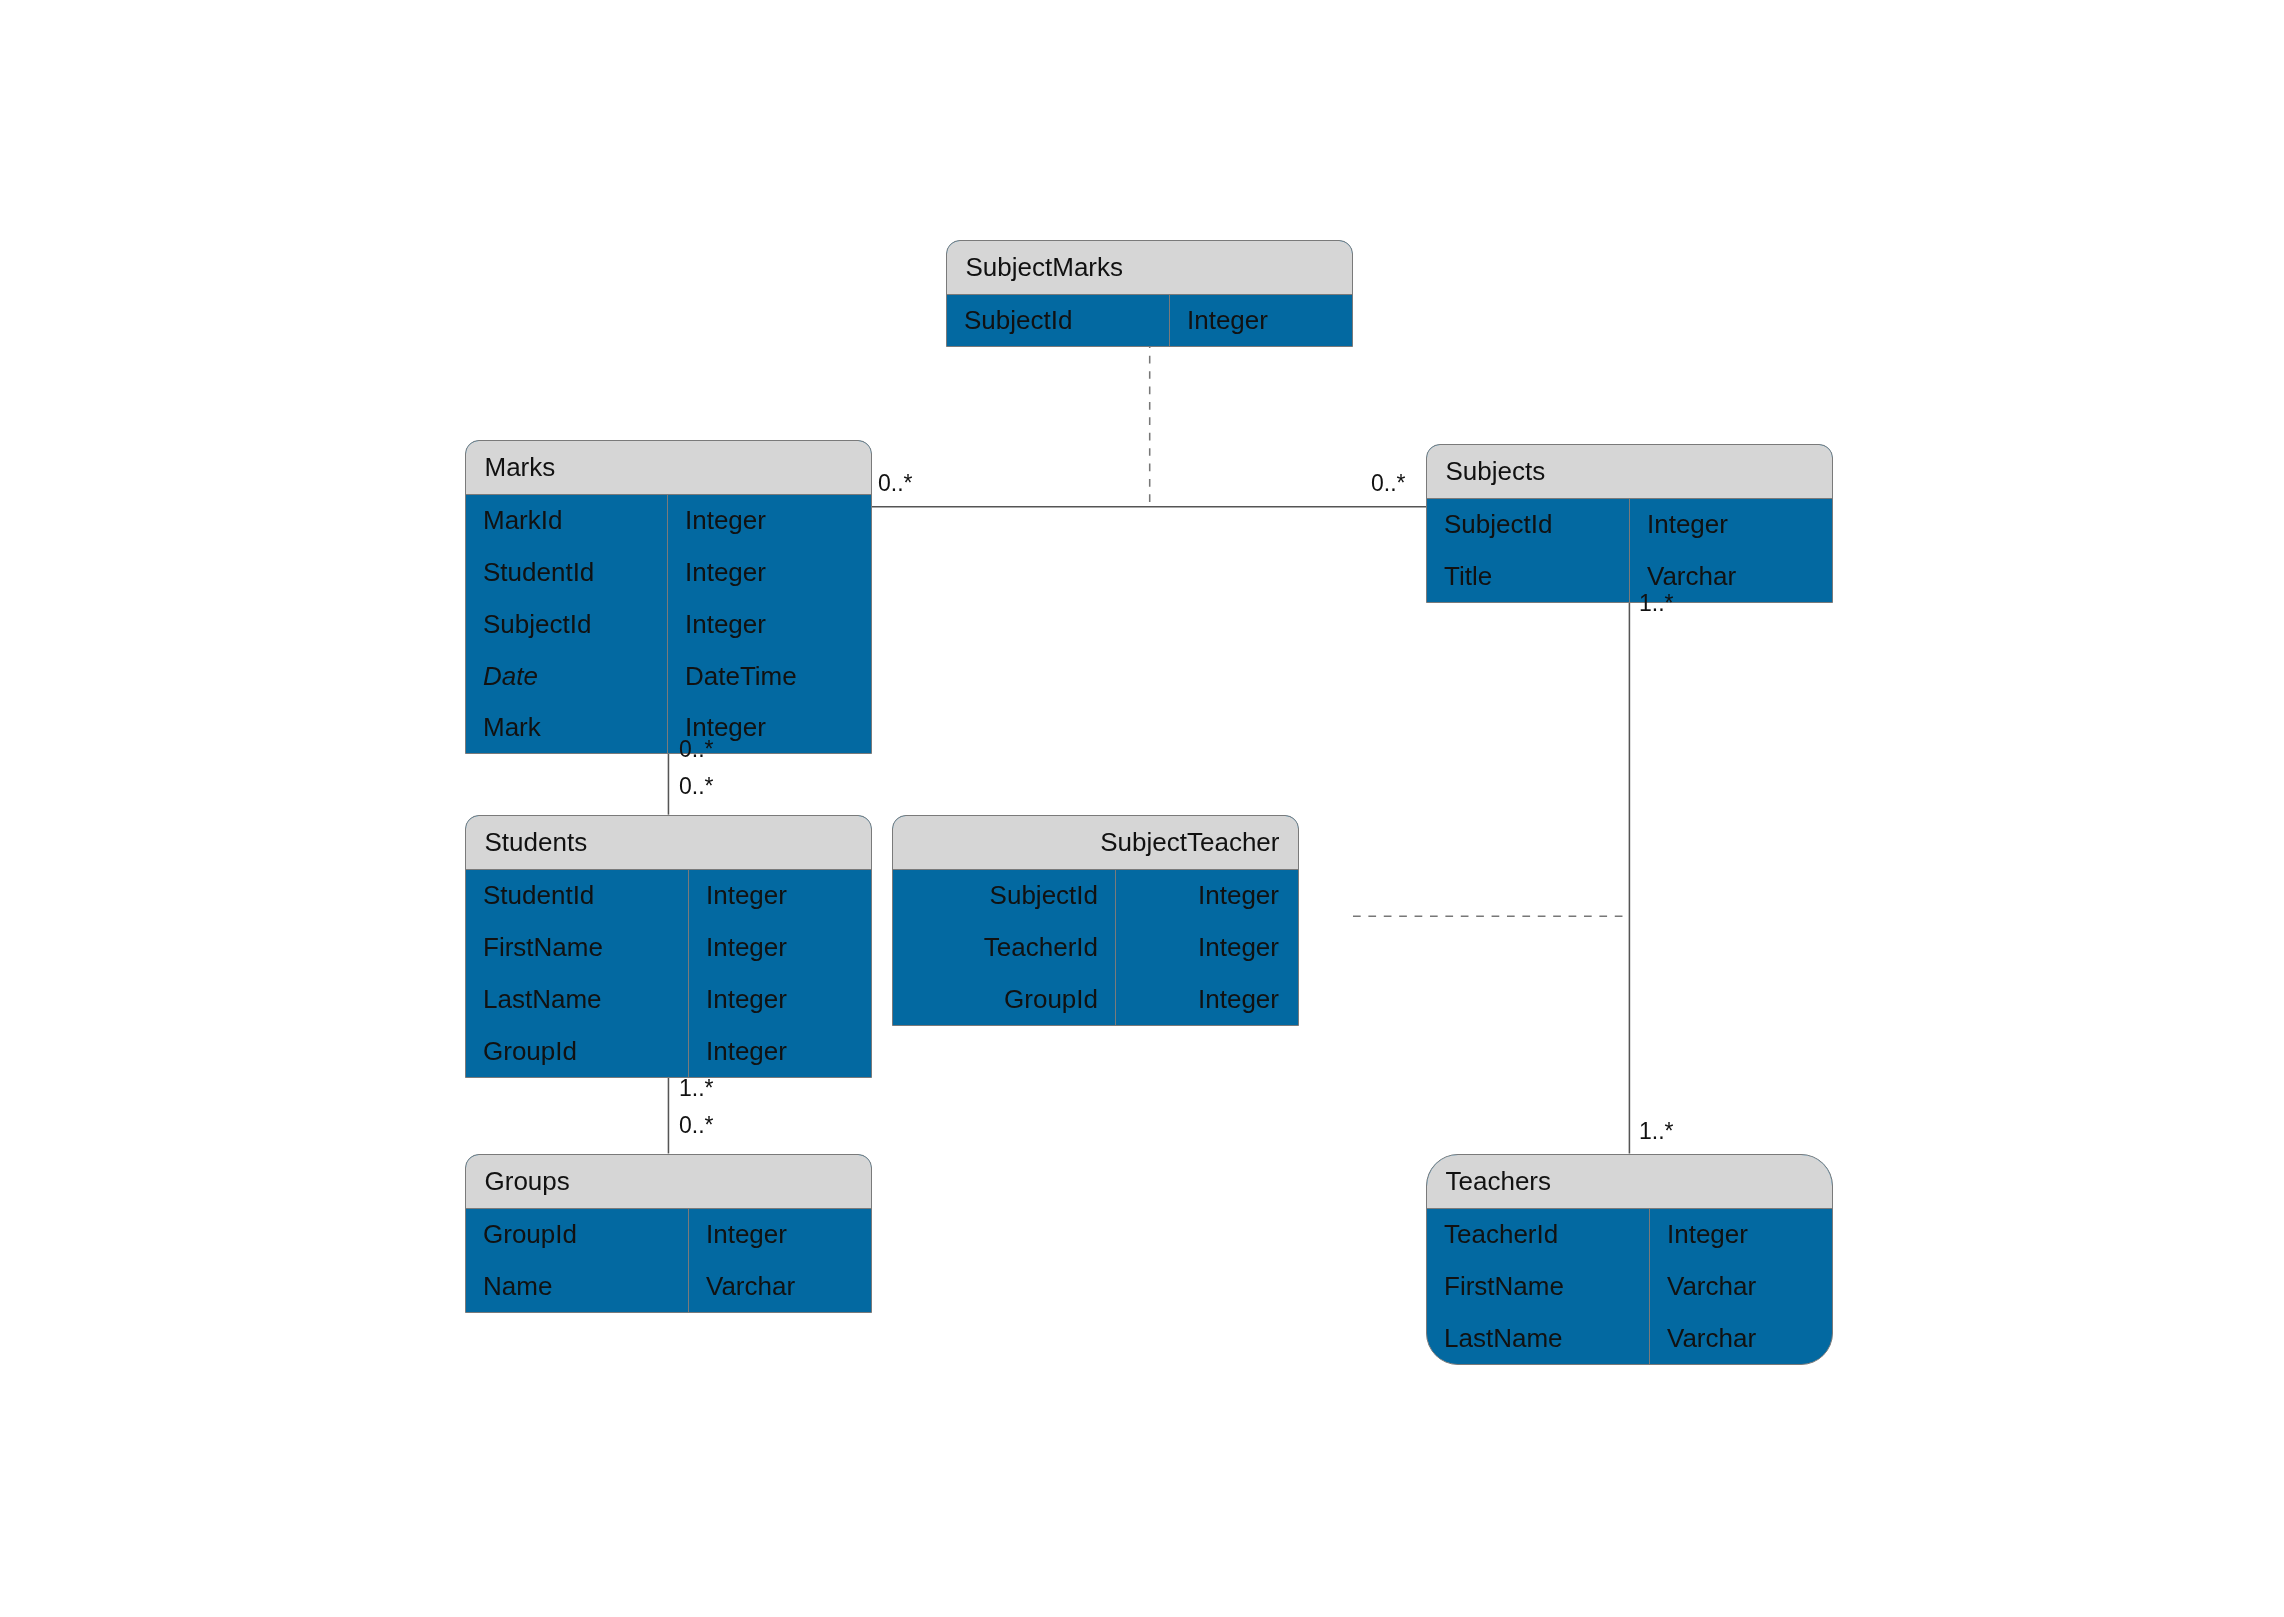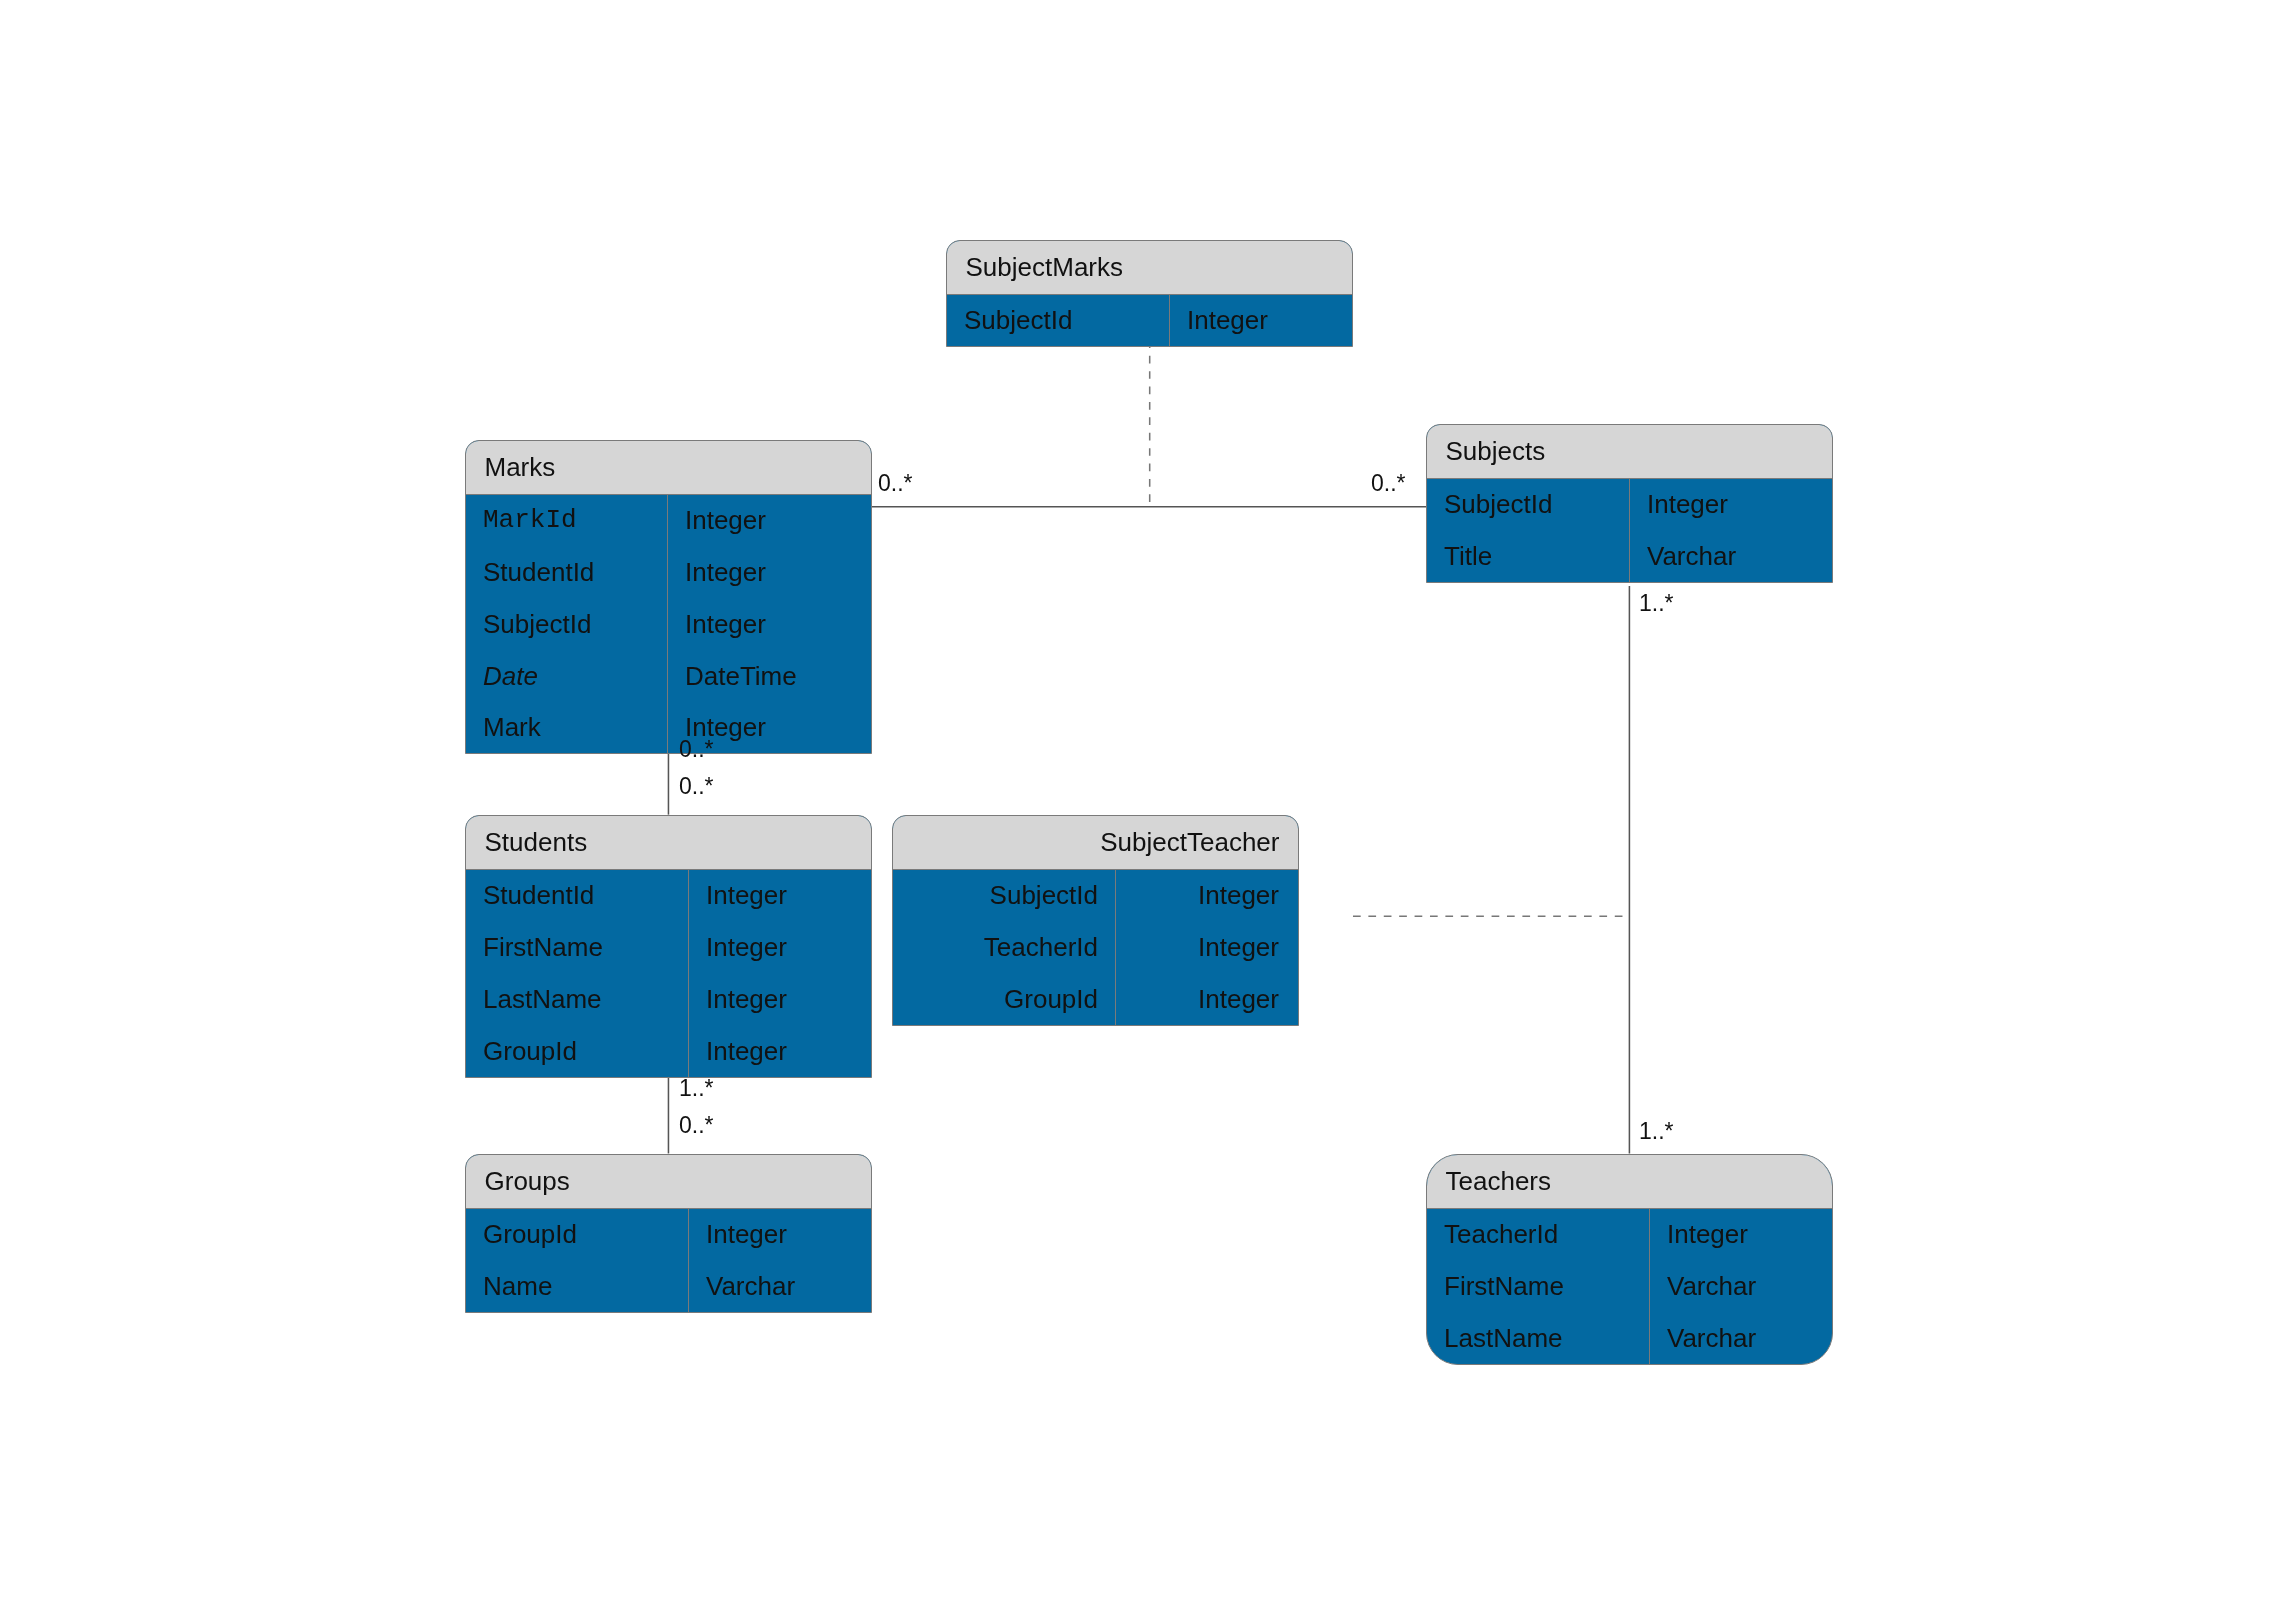--- a/index.html
+++ b/index.html
@@ -85,42 +85,42 @@
         <div class="row">
           <div class="cell name" style="width: 223px;">SubjectId</div>
           <div class="cell type" style="width: 180px;">Integer</div>
         </div>
       </div>
     </div>
   <div class="entity" id="ent-marks" style="left: 465px; top: 440px; width: 407px;">
       <div class="title">Marks</div>
       <div class="rows">
         <div class="row">
-          <div class="cell name" style="width: 202px; font-family: Liberation Mono, monospace;">MarkId</div>
+          <div class="cell name" style="width: 202px;">MarkId</div>
           <div class="cell type" style="width: 202px;">Integer</div>
         </div>
         <div class="row">
           <div class="cell name" style="width: 202px;">StudentId</div>
           <div class="cell type" style="width: 202px;">Integer</div>
         </div>
         <div class="row">
           <div class="cell name" style="width: 202px;">SubjectId</div>
           <div class="cell type" style="width: 202px;">Integer</div>
         </div>
         <div class="row">
           <div class="cell name" style="width: 202px; font-style: italic;">Date</div>
           <div class="cell type" style="width: 202px;">DateTime</div>
         </div>
         <div class="row">
           <div class="cell name" style="width: 202px;">Mark</div>
           <div class="cell type" style="width: 202px;">Integer</div>
         </div>
       </div>
     </div>
-  <div class="entity" id="ent-subjects" style="left: 1426px; top: 424px; width: 407px;">
+  <div class="entity" id="ent-subjects" style="left: 1426px; top: 444px; width: 407px;">
       <div class="title">Subjects</div>
       <div class="rows">
         <div class="row">
           <div class="cell name" style="width: 203px;">SubjectId</div>
           <div class="cell type" style="width: 200px;">Integer</div>
         </div>
         <div class="row">
           <div class="cell name" style="width: 203px;">Title</div>
           <div class="cell type" style="width: 200px;">Varchar</div>
         </div>

